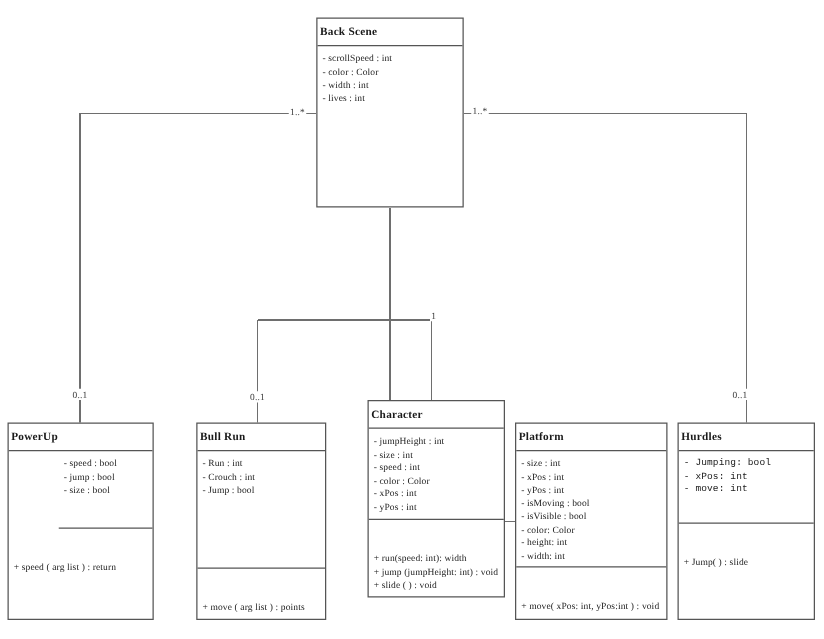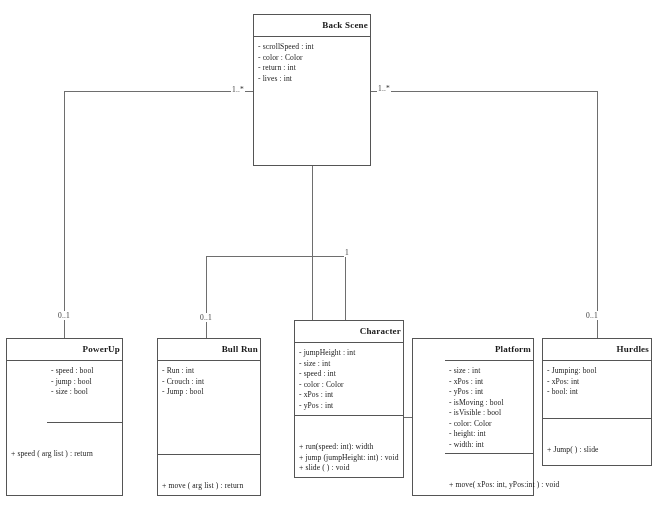--- a/index.html
+++ b/index.html
@@ -47,21 +47,21 @@
   
   .umlclass {
     position: absolute;
     box-sizing: border-box;
     border: 1px solid #555555;
     background: #ffffff;
     display: flex;
     flex-direction: column;
   }
   .cls-title {
-    text-align: right;
+    text-align: left;
     font-weight: bold;
     font-size: 9px;
     line-height: 11px;
     padding: 5px 2px 5px 2px;
     border-bottom: 1px solid #555555;
     letter-spacing: 0.2px;
   }
   .cls-attrs {
     border-bottom: 1px solid #555555;
     padding: 5px 4px 4px 4px;
@@ -86,25 +86,25 @@
 
   #box-powerup  { left: 6px;   top: 338px; width: 117px; height: 158px; }
   #box-powerup  .cls-attrs { height: 62px; margin-left: 40px; }
 
   #box-bullrun  { left: 157px; top: 338px; width: 104px; height: 158px; }
   #box-bullrun  .cls-attrs { height: 104px; }
 
   #box-character{ left: 294px; top: 320px; width: 110px; height: 158px; }
   #box-character .cls-attrs { height: 79px; }
 
-  #box-platform { left: 412px; top: 338px; width: 122px; height: 158px; padding-left: 32px; }
+  #box-platform { left: 412px; top: 338px; width: 122px; height: 158px; }
   #box-platform .cls-attrs { height: 93px; }
 
-  #box-hurdles  { left: 542px; top: 338px; width: 110px; height: 128px; }
-  #box-hurdles  .cls-attrs { height: 58px; }
+  #box-hurdles  { left: 542px; top: 338px; width: 110px; height: 158px; }
+  #box-hurdles  .cls-attrs { height: 58px; font-family: Liberation Mono, monospace; }
 </style>
 </head>
 <body>
 
 <div id="canvas">
 
   <svg id="wires" viewBox="0 0 659 511" width="659" height="511">
     <g stroke="#6e6e6e" stroke-width="1" fill="none" shape-rendering="crispEdges">
 
       <path d="M 253 91 L 64 91 L 64 338"></path>
@@ -131,21 +131,21 @@
   <div class="mult" style="left:199px; top:313px;">0..1</div>
   <div class="mult" style="left:585px; top:311px;">0..1</div>
   <div class="mult" style="left:344px; top:248px;">1</div>
   <div class="mult" style="left:387px; top:412px;">0..*</div>
 
   <div class="umlclass" id="box-backscene">
     <div class="cls-title">Back Scene</div>
     <div class="cls-attrs">
       <div class="member">- scrollSpeed : int</div>
       <div class="member">- color : Color</div>
-      <div class="member">- return : int</div>
+      <div class="member">- width : int</div>
       <div class="member">- lives : int</div>
     </div>
 
   </div>
 
   <div class="umlclass" id="box-powerup">
     <div class="cls-title">PowerUp</div>
     <div class="cls-attrs">
       <div class="member">- speed : bool</div>
       <div class="member">- jump : bool</div>
@@ -157,21 +157,21 @@
   </div>
 
   <div class="umlclass" id="box-bullrun">
     <div class="cls-title">Bull Run</div>
     <div class="cls-attrs">
       <div class="member">- Run : int</div>
       <div class="member">- Crouch : int</div>
       <div class="member">- Jump : bool</div>
     </div>
     <div class="cls-ops">
-      <div class="member">+ move ( arg list ) : return</div>
+      <div class="member">+ move ( arg list ) : points</div>
     </div>
   </div>
 
   <div class="umlclass" id="box-character">
     <div class="cls-title">Character</div>
     <div class="cls-attrs">
       <div class="member">- jumpHeight : int</div>
       <div class="member">- size : int</div>
       <div class="member">- speed : int</div>
       <div class="member">- color : Color</div>
@@ -200,20 +200,20 @@
     <div class="cls-ops">
       <div class="member">+ move( xPos: int, yPos:int ) : void</div>
     </div>
   </div>
 
   <div class="umlclass" id="box-hurdles">
     <div class="cls-title">Hurdles</div>
     <div class="cls-attrs">
       <div class="member">- Jumping: bool</div>
       <div class="member">- xPos: int</div>
-      <div class="member">- bool: int</div>
+      <div class="member">- move: int</div>
     </div>
     <div class="cls-ops">
       <div class="member">+ Jump( ) : slide</div>
     </div>
   </div>
 
 </div>
 
 </body></html>

